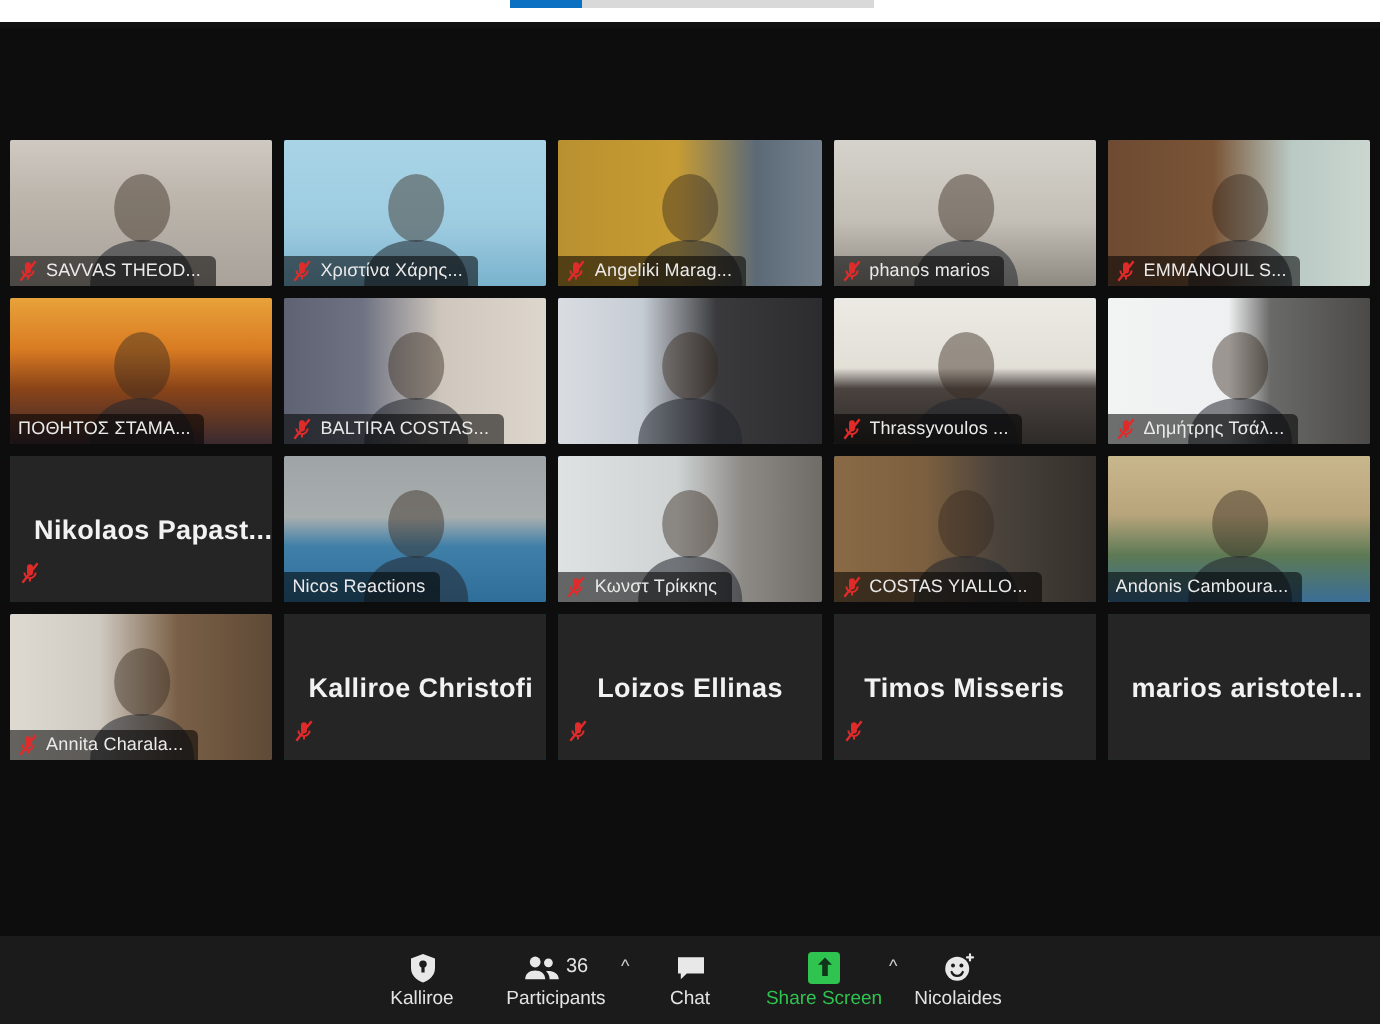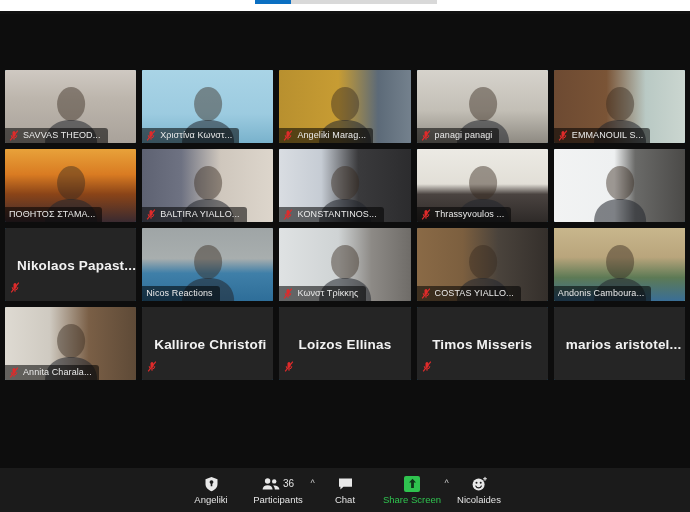--- a/index.html
+++ b/index.html
@@ -154,21 +154,21 @@
           </div>
           <div class="namestrip">
             <span class="mic">
               <svg width="10" height="11" viewBox="0 0 10 11">
                 <path d="M5 1.1 a1.5 1.5 0 0 1 1.5 1.5 v2.6 a1.5 1.5 0 0 1 -3 0 V2.6 A1.5 1.5 0 0 1 5 1.1 Z" fill="#e02b2b"></path>
                 <path d="M2.2 5.2 a2.8 2.8 0 0 0 5.6 0" stroke="#e02b2b" stroke-width="1" fill="none"></path>
                 <path d="M5 8 v1.8" stroke="#e02b2b" stroke-width="1"></path>
                 <path d="M1.2 10.4 L8.8 0.6" stroke="#e02b2b" stroke-width="1.2"></path>
               </svg>
             </span>
-            <span class="nm">Χριστίνα Κωνστ...</span>
+            <span class="nm">Χριστίνα Χάρης...</span>
           </div>
         </div>
         <div class="tile">
           <div class="vid" style="background: linear-gradient(90deg, rgb(184, 144, 47) 0%, rgb(199, 156, 51) 45%, rgb(92, 106, 120) 75%, rgb(116, 129, 141) 100%);">
             <svg style="position:absolute;inset:0" width="100%" height="100%" viewBox="0 0 131 73" preserveAspectRatio="none">
               <ellipse cx="66" cy="34" rx="14" ry="17" fill="rgba(55,42,32,0.45)"></ellipse>
               <path d="M40 73 C40 57 52 50 66 50 C80 50 92 57 92 73 Z" fill="rgba(35,38,46,0.55)"></path>
             </svg>
           </div>
           <div class="namestrip">
@@ -192,21 +192,21 @@
           </div>
           <div class="namestrip">
             <span class="mic">
               <svg width="10" height="11" viewBox="0 0 10 11">
                 <path d="M5 1.1 a1.5 1.5 0 0 1 1.5 1.5 v2.6 a1.5 1.5 0 0 1 -3 0 V2.6 A1.5 1.5 0 0 1 5 1.1 Z" fill="#e02b2b"></path>
                 <path d="M2.2 5.2 a2.8 2.8 0 0 0 5.6 0" stroke="#e02b2b" stroke-width="1" fill="none"></path>
                 <path d="M5 8 v1.8" stroke="#e02b2b" stroke-width="1"></path>
                 <path d="M1.2 10.4 L8.8 0.6" stroke="#e02b2b" stroke-width="1.2"></path>
               </svg>
             </span>
-            <span class="nm">panagi panagi</span>
+            <span class="nm">phanos marios</span>
           </div>
         </div>
         <div class="tile">
           <div class="vid" style="background: linear-gradient(90deg, rgb(109, 74, 50) 0%, rgb(122, 84, 54) 40%, rgb(185, 201, 196) 70%, rgb(203, 214, 208) 100%);">
             <svg style="position:absolute;inset:0" width="100%" height="100%" viewBox="0 0 131 73" preserveAspectRatio="none">
               <ellipse cx="66" cy="34" rx="14" ry="17" fill="rgba(55,42,32,0.45)"></ellipse>
               <path d="M40 73 C40 57 52 50 66 50 C80 50 92 57 92 73 Z" fill="rgba(35,38,46,0.55)"></path>
             </svg>
           </div>
           <div class="namestrip">
@@ -241,41 +241,30 @@
           </div>
           <div class="namestrip">
             <span class="mic">
               <svg width="10" height="11" viewBox="0 0 10 11">
                 <path d="M5 1.1 a1.5 1.5 0 0 1 1.5 1.5 v2.6 a1.5 1.5 0 0 1 -3 0 V2.6 A1.5 1.5 0 0 1 5 1.1 Z" fill="#e02b2b"></path>
                 <path d="M2.2 5.2 a2.8 2.8 0 0 0 5.6 0" stroke="#e02b2b" stroke-width="1" fill="none"></path>
                 <path d="M5 8 v1.8" stroke="#e02b2b" stroke-width="1"></path>
                 <path d="M1.2 10.4 L8.8 0.6" stroke="#e02b2b" stroke-width="1.2"></path>
               </svg>
             </span>
-            <span class="nm">BALTIRA YIALLO...</span>
+            <span class="nm">BALTIRA COSTAS...</span>
           </div>
         </div>
         <div class="tile">
           <div class="vid" style="background: linear-gradient(90deg, rgb(217, 221, 226) 0%, rgb(198, 204, 212) 32%, rgb(58, 58, 60) 60%, rgb(44, 44, 46) 100%);">
             <svg style="position:absolute;inset:0" width="100%" height="100%" viewBox="0 0 131 73" preserveAspectRatio="none">
               <ellipse cx="66" cy="34" rx="14" ry="17" fill="rgba(55,42,32,0.45)"></ellipse>
               <path d="M40 73 C40 57 52 50 66 50 C80 50 92 57 92 73 Z" fill="rgba(35,38,46,0.55)"></path>
             </svg>
           </div>
-          <div class="namestrip">
-            <span class="mic">
-              <svg width="10" height="11" viewBox="0 0 10 11">
-                <path d="M5 1.1 a1.5 1.5 0 0 1 1.5 1.5 v2.6 a1.5 1.5 0 0 1 -3 0 V2.6 A1.5 1.5 0 0 1 5 1.1 Z" fill="#e02b2b"></path>
-                <path d="M2.2 5.2 a2.8 2.8 0 0 0 5.6 0" stroke="#e02b2b" stroke-width="1" fill="none"></path>
-                <path d="M5 8 v1.8" stroke="#e02b2b" stroke-width="1"></path>
-                <path d="M1.2 10.4 L8.8 0.6" stroke="#e02b2b" stroke-width="1.2"></path>
-              </svg>
-            </span>
-            <span class="nm">KONSTANTINOS...</span>
-          </div>
         </div>
         <div class="tile">
           <div class="vid" style="background: linear-gradient(rgb(236, 234, 228) 0%, rgb(226, 223, 215) 48%, rgb(74, 67, 64) 62%, rgb(46, 42, 40) 100%);">
             <svg style="position:absolute;inset:0" width="100%" height="100%" viewBox="0 0 131 73" preserveAspectRatio="none">
               <ellipse cx="66" cy="34" rx="14" ry="17" fill="rgba(55,42,32,0.45)"></ellipse>
               <path d="M40 73 C40 57 52 50 66 50 C80 50 92 57 92 73 Z" fill="rgba(35,38,46,0.55)"></path>
             </svg>
           </div>
           <div class="namestrip">
             <span class="mic">
@@ -288,20 +277,31 @@
             </span>
             <span class="nm">Thrassyvoulos ...</span>
           </div>
         </div>
         <div class="tile">
           <div class="vid" style="background: linear-gradient(90deg, rgb(242, 243, 243) 0%, rgb(238, 240, 241) 46%, rgb(106, 106, 104) 62%, rgb(75, 74, 72) 100%);">
             <svg style="position:absolute;inset:0" width="100%" height="100%" viewBox="0 0 131 73" preserveAspectRatio="none">
               <ellipse cx="66" cy="34" rx="14" ry="17" fill="rgba(55,42,32,0.45)"></ellipse>
               <path d="M40 73 C40 57 52 50 66 50 C80 50 92 57 92 73 Z" fill="rgba(35,38,46,0.55)"></path>
             </svg>
+          </div>
+          <div class="namestrip">
+            <span class="mic">
+              <svg width="10" height="11" viewBox="0 0 10 11">
+                <path d="M5 1.1 a1.5 1.5 0 0 1 1.5 1.5 v2.6 a1.5 1.5 0 0 1 -3 0 V2.6 A1.5 1.5 0 0 1 5 1.1 Z" fill="#e02b2b"></path>
+                <path d="M2.2 5.2 a2.8 2.8 0 0 0 5.6 0" stroke="#e02b2b" stroke-width="1" fill="none"></path>
+                <path d="M5 8 v1.8" stroke="#e02b2b" stroke-width="1"></path>
+                <path d="M1.2 10.4 L8.8 0.6" stroke="#e02b2b" stroke-width="1.2"></path>
+              </svg>
+            </span>
+            <span class="nm">Δημήτρης Τσάλ...</span>
           </div>
         </div>
         <div class="tile">
           <div class="ph">
             <div class="ph-name">Nikolaos  Papast...</div>
             <span class="ph-mic"><span class="mic"><svg width="10" height="11" viewBox="0 0 10 11">
                   <path d="M5 1.1 a1.5 1.5 0 0 1 1.5 1.5 v2.6 a1.5 1.5 0 0 1 -3 0 V2.6 A1.5 1.5 0 0 1 5 1.1 Z" fill="#e02b2b"></path>
                   <path d="M2.2 5.2 a2.8 2.8 0 0 0 5.6 0" stroke="#e02b2b" stroke-width="1" fill="none"></path>
                   <path d="M5 8 v1.8" stroke="#e02b2b" stroke-width="1"></path>
                   <path d="M1.2 10.4 L8.8 0.6" stroke="#e02b2b" stroke-width="1.2"></path>
@@ -448,21 +448,21 @@
 
   <div class="toolbar">
 
     <div class="tb-item">
       <div class="tb-icon">
         <svg width="15" height="16" viewBox="0 0 15 16">
             <path d="M7.5 1 L13.5 3.2 V8 C13.5 11.6 10.9 14 7.5 15.2 C4.1 14 1.5 11.6 1.5 8 V3.2 Z" fill="#e8e8e8"></path>
             <path d="M7.5 4.2 a1.9 1.9 0 0 0 -1.9 1.9 c0 .8 .5 1.4 1.1 1.7 v2.4 h1.6 V7.8 c.6 -.3 1.1 -.9 1.1 -1.7 A1.9 1.9 0 0 0 7.5 4.2 Z" fill="#1b1b1b"></path>
           </svg>
       </div>
-      <div class="tb-label">Angeliki</div>
+      <div class="tb-label">Kalliroe</div>
     </div>
 
     <div class="tb-item">
       <div class="tb-icon">
         <svg width="18" height="14" viewBox="0 0 18 14">
             <circle cx="5.6" cy="4" r="2.7" fill="#e8e8e8"></circle>
             <circle cx="12.2" cy="4.4" r="2.2" fill="#e8e8e8"></circle>
             <path d="M0.6 12.6 c0 -2.9 2.2 -4.4 5 -4.4 s5 1.5 5 4.4 z" fill="#e8e8e8"></path>
             <path d="M11 8.6 c2.6 -.4 6.4 .6 6.4 4 h-4.6 c0 -1.7 -.7 -3.1 -1.8 -4 z" fill="#e8e8e8"></path>
           </svg>

